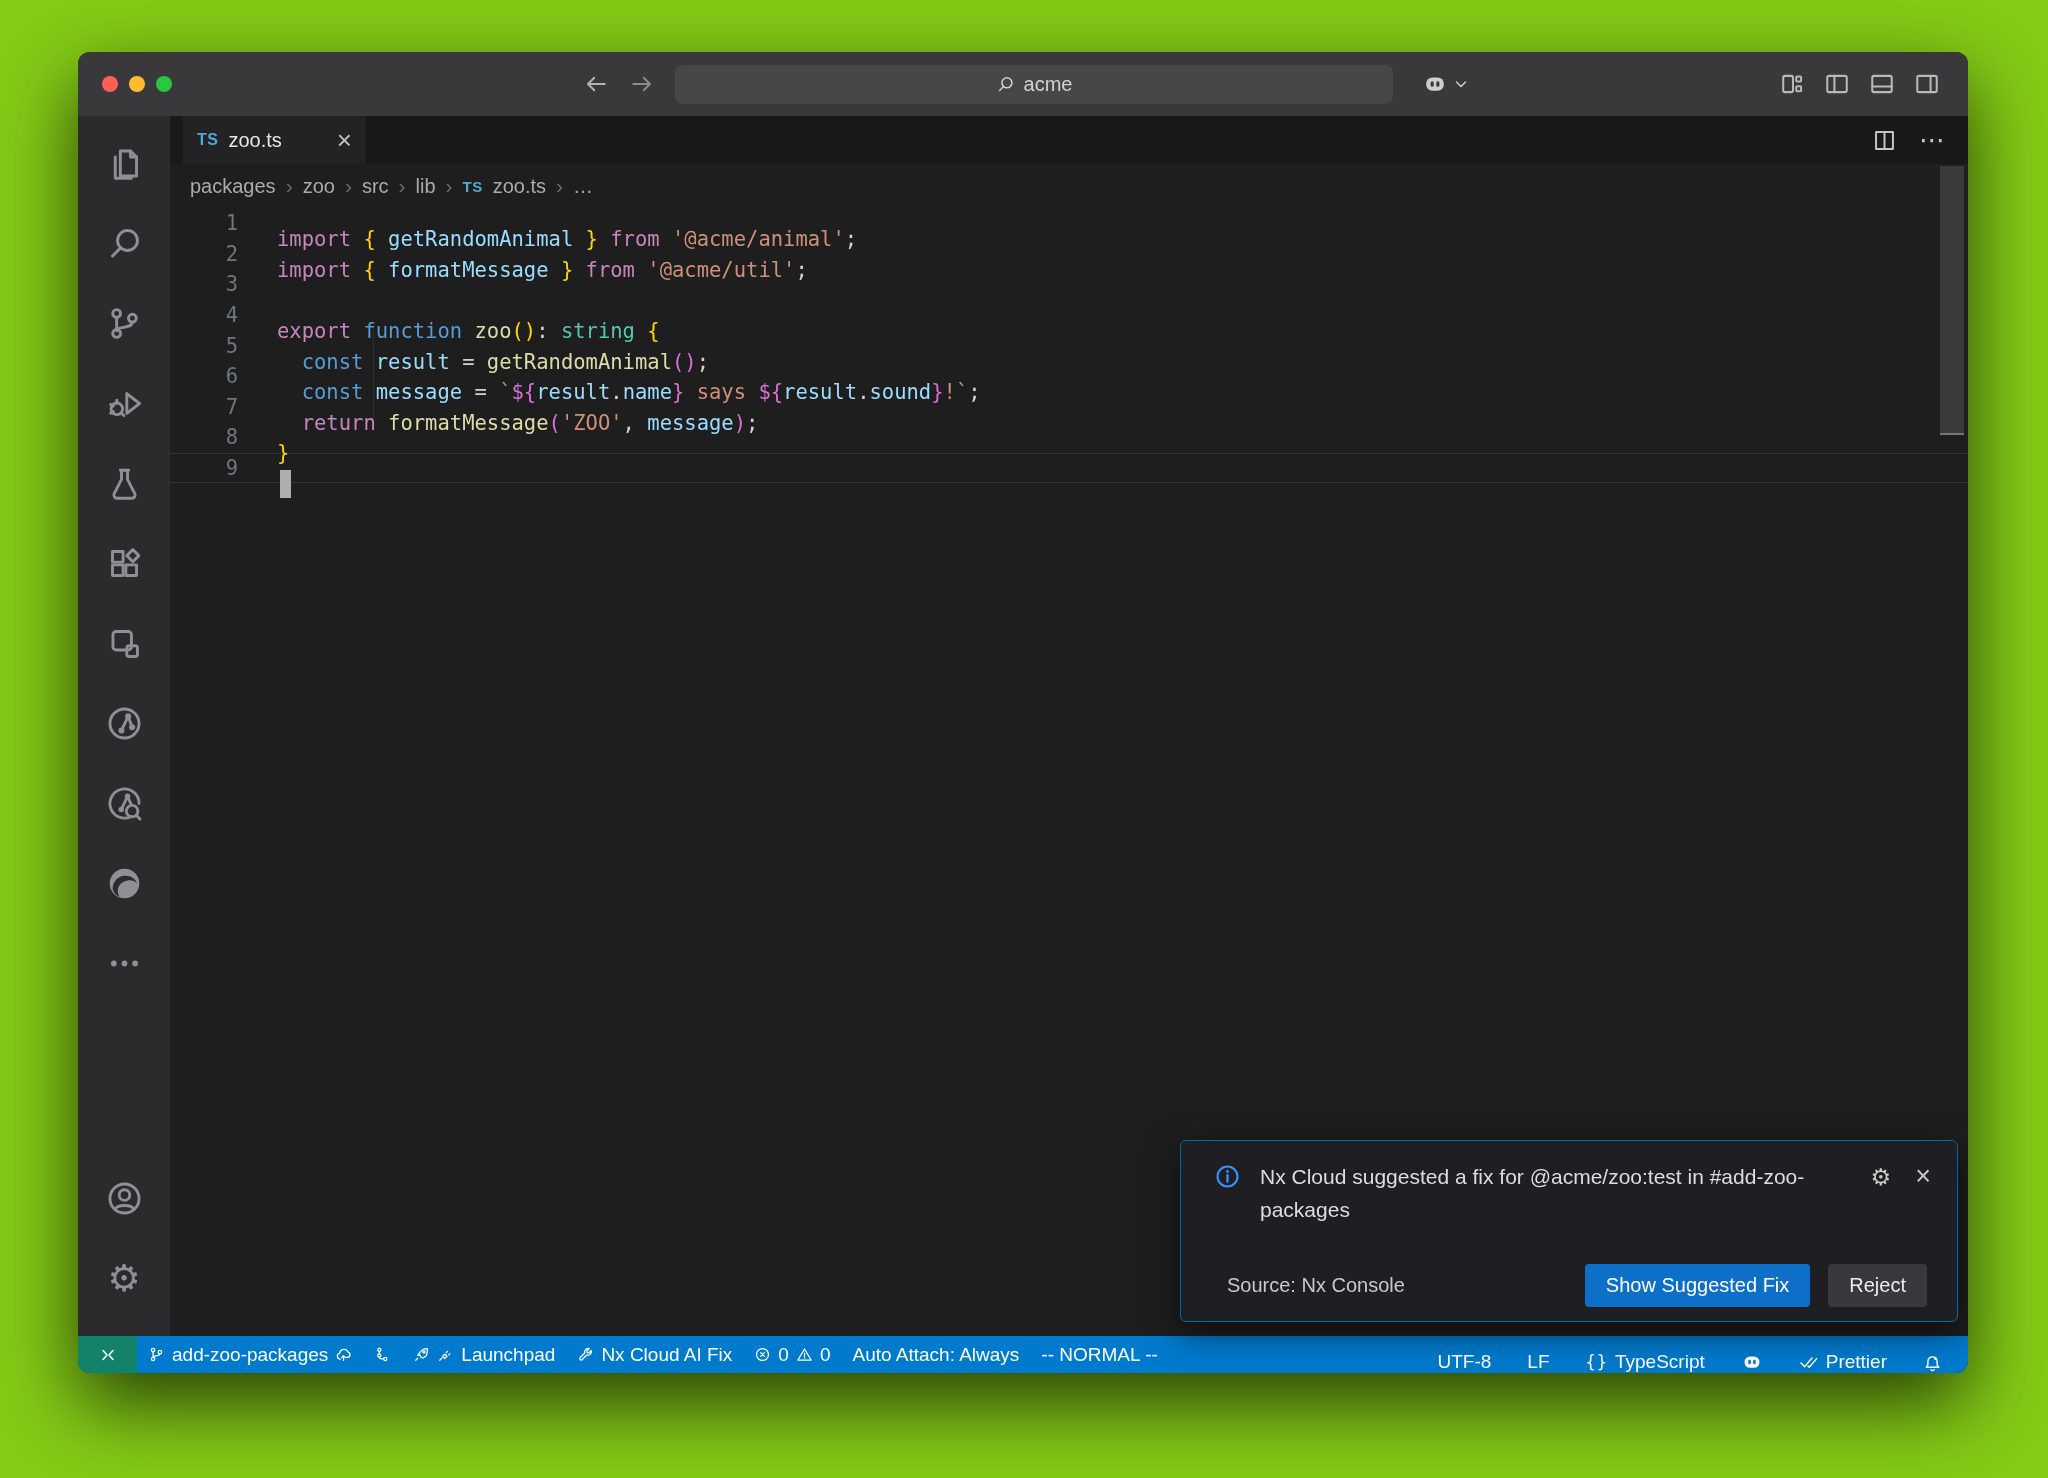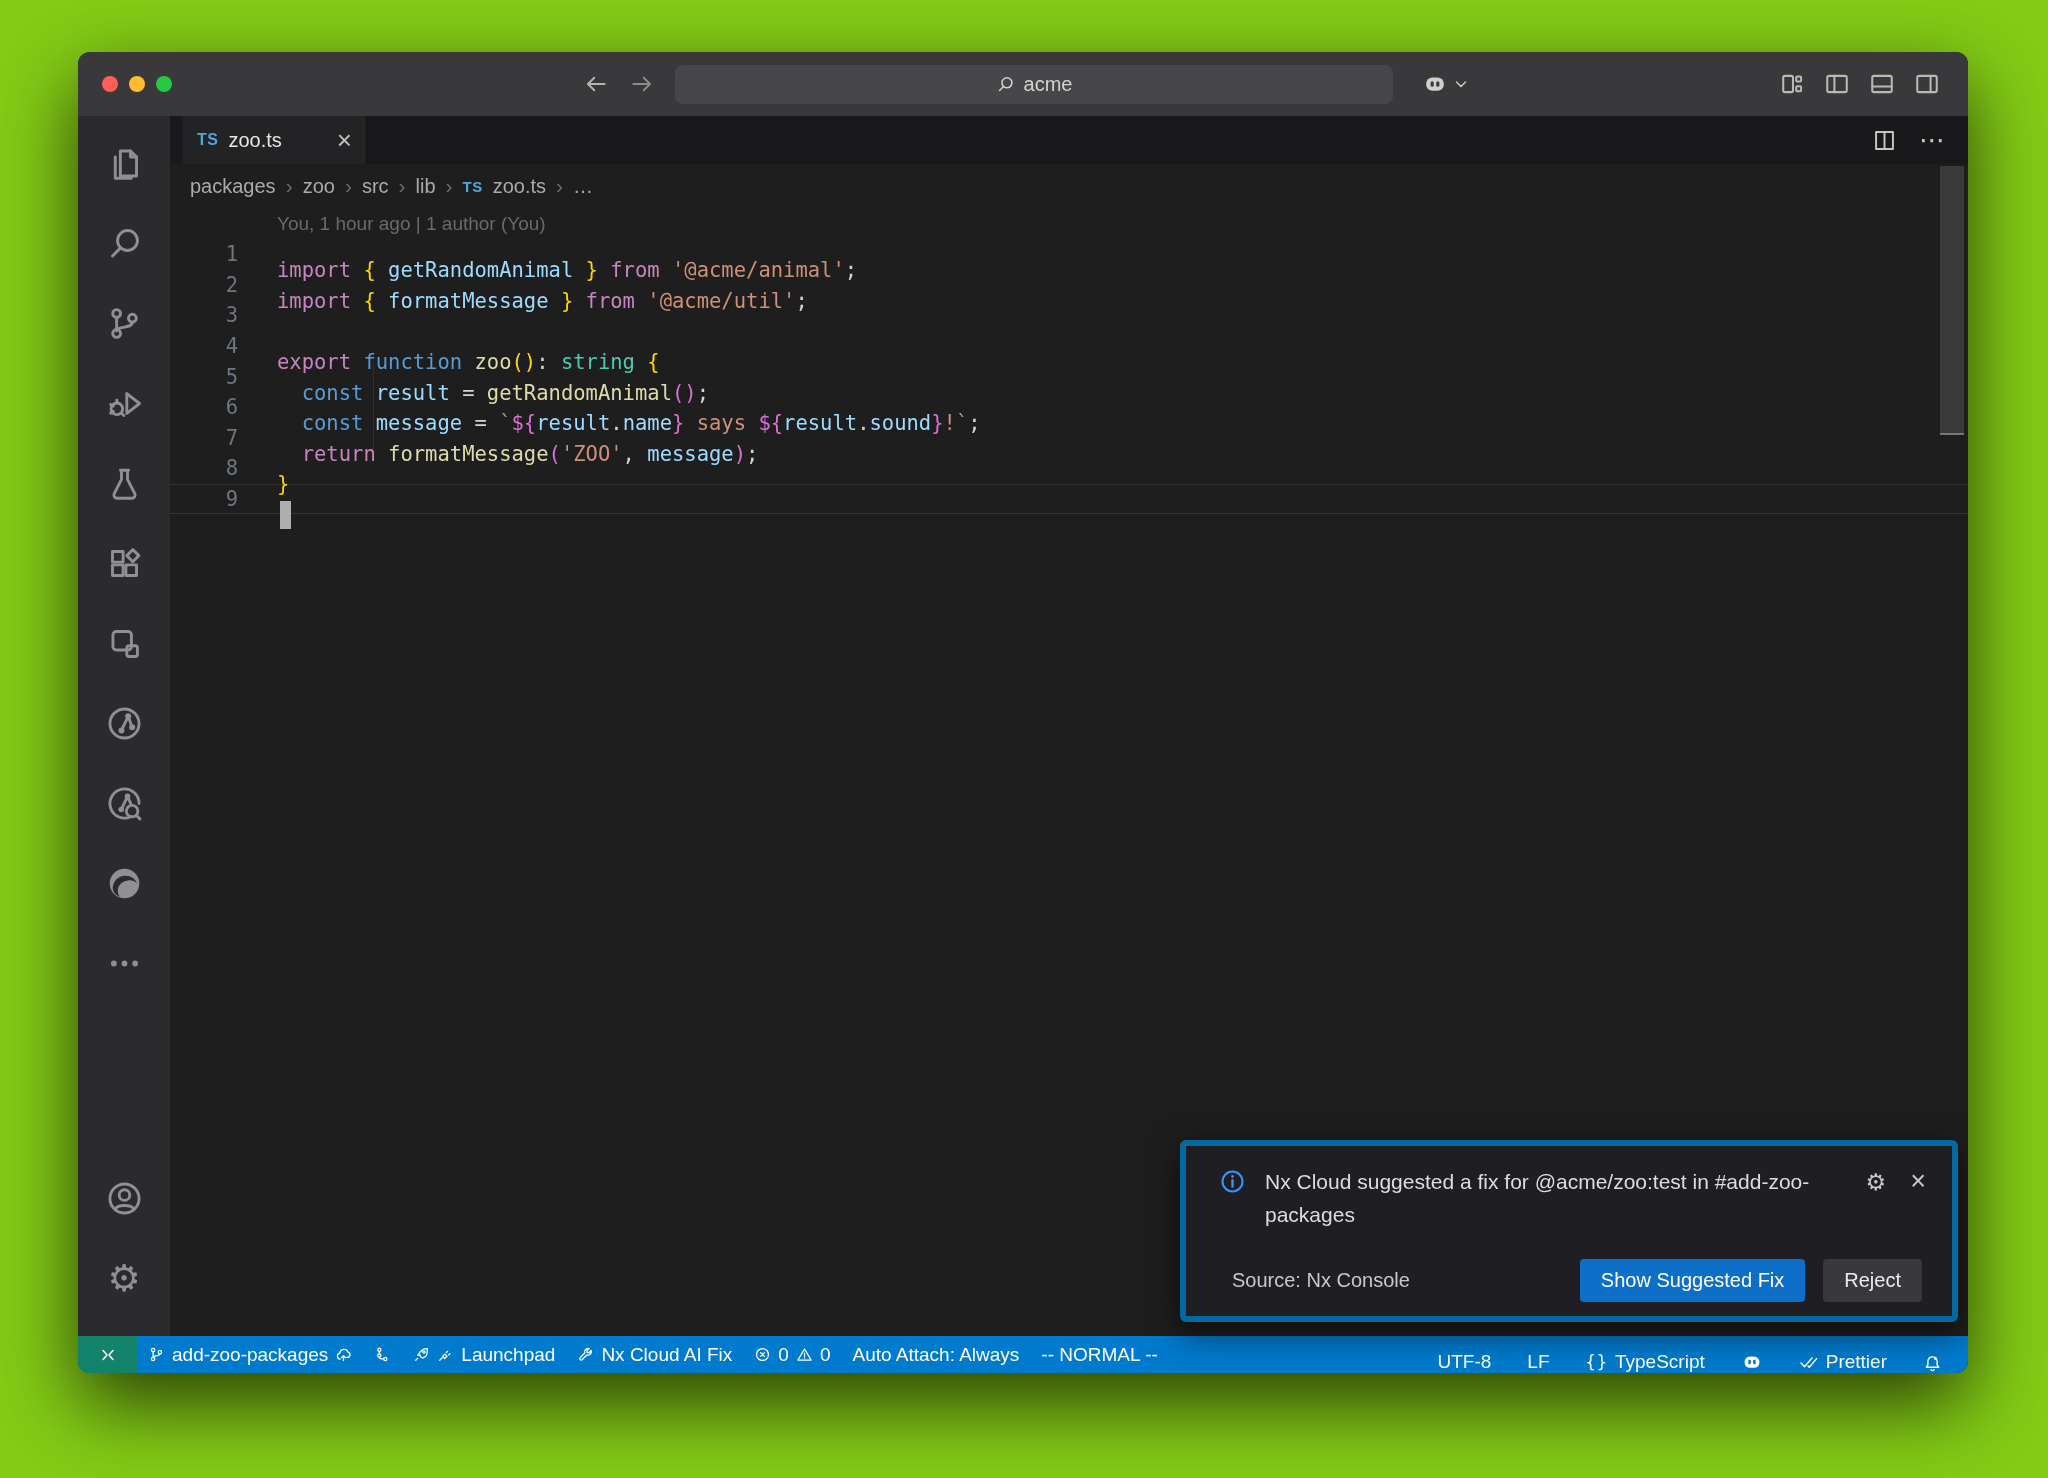--- a/index.html
+++ b/index.html
@@ -72,21 +72,21 @@
              align-items:stretch;color:#FFFFFF;font-size:19px;}
   .sb-remote{width:59px;background:#12826B;display:flex;align-items:center;justify-content:center;flex:none;}
   .sb-item{display:flex;align-items:center;gap:7px;padding:0 11px;flex:none;}
   .sb-right{margin-left:auto;display:flex;align-items:flex-end;padding-right:8px;}
   .sb-right .sb-item{padding:0 18px;}
   .sb-item svg{width:17px;height:17px;}
   .sb-braces{font-family:"DejaVu Sans Mono",monospace;font-size:17px;letter-spacing:1px;}
 
   
   .toast{position:absolute;left:1102px;top:1088px;width:778px;height:182px;background:#1F1F23;
-         border:6px solid #0369a1;border-radius:6px;box-shadow:0 10px 34px rgba(0,0,0,.6);z-index:20;box-sizing:border-box;}
+         border:1px solid #0369a1;border-radius:6px;box-shadow:0 10px 34px rgba(0,0,0,.6);z-index:20;box-sizing:border-box;}
   .toast-head{display:flex;align-items:flex-start;padding:20px 26px 0 34px;}
   .toast-info{flex:none;margin-top:3px;color:#3794FF;}
   .toast-msg{margin-left:20px;width:560px;color:#DDDDDD;font-size:21px;line-height:1.55;}
   .toast-controls{margin-left:auto;display:flex;gap:24px;align-items:center;color:#C8C8C8;margin-top:2px;}
   .toast-gear{font-size:23px;font-family:"DejaVu Sans",sans-serif;}
   .toast-close{font-size:27px;line-height:1;}
   .toast-foot{position:absolute;left:46px;right:30px;bottom:14px;display:flex;align-items:center;}
   .toast-source{color:#C9C9C9;font-size:20px;}
   .toast-btns{margin-left:auto;display:flex;gap:18px;}
   .btn{font-size:20px;border-radius:4px;padding:10px 21px;border:none;font-family:Liberation Sans, sans-serif;}
@@ -293,21 +293,20 @@
       <span class="bc-sep">›</span>
       <span>lib</span>
       <span class="bc-sep">›</span>
       <span class="ts-badge bc-ts">TS</span>
       <span>zoo.ts</span>
       <span class="bc-sep">›</span>
       <span>…</span>
     </div>
 
     <div class="codearea">
-      <div class="blame-row">You, 1 hour ago | 1 author (You)</div>
       <div class="code-lines">
         <div class="indent-guide"></div>
       <div class="code-row">
             <span class="ln">1</span>
             <span class="code-text"><span class="tk-kw">import </span><span class="tk-b1">{ </span><span class="tk-var">getRandomAnimal</span><span class="tk-b1"> }</span><span class="tk-kw"> from </span><span class="tk-str">'@acme/animal'</span><span class="tk-pun">;</span></span>
           </div>
           <div class="code-row">
             <span class="ln">2</span>
             <span class="code-text"><span class="tk-kw">import </span><span class="tk-b1">{ </span><span class="tk-var">formatMessage</span><span class="tk-b1"> }</span><span class="tk-kw"> from </span><span class="tk-str">'@acme/util'</span><span class="tk-pun">;</span></span>
           </div>

